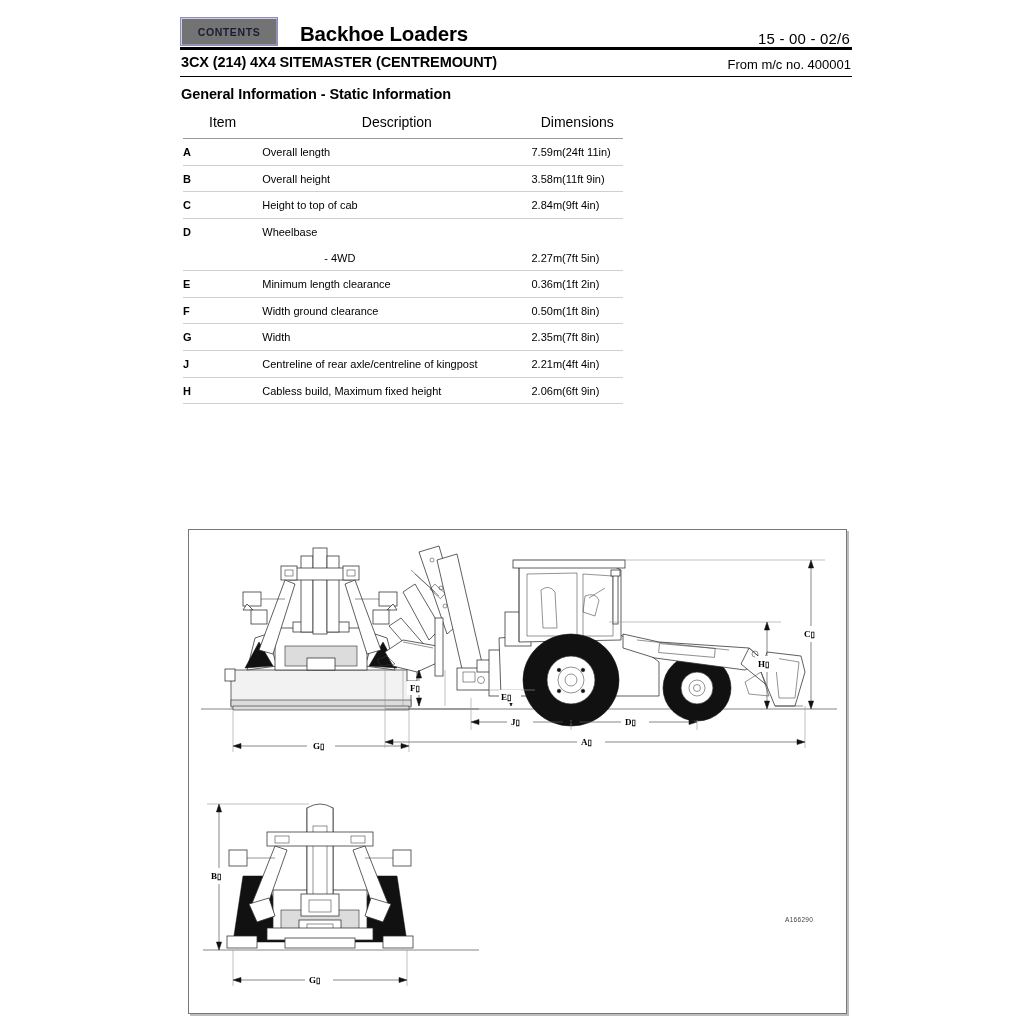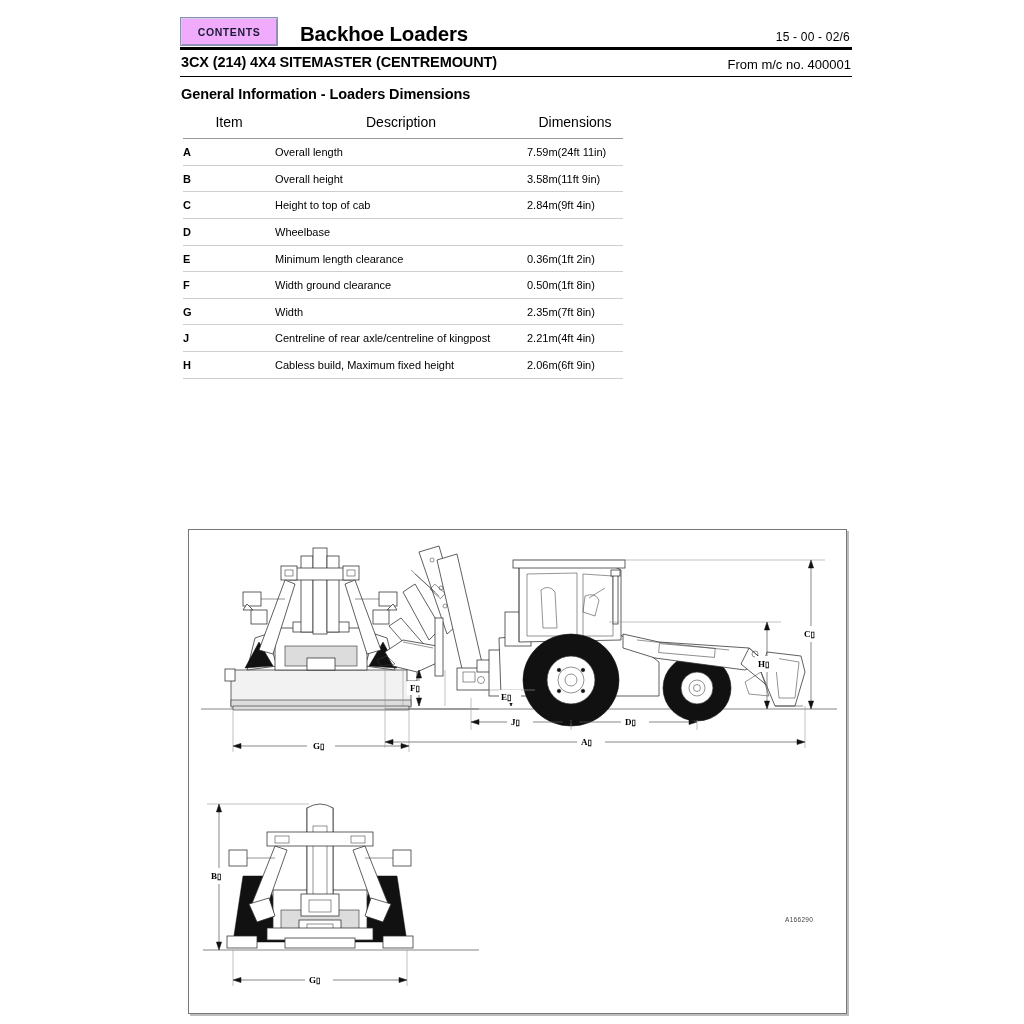--- a/index.html
+++ b/index.html
@@ -16,21 +16,21 @@
     overflow: hidden;
   }
 
   
   #contents-button {
     position: absolute;
     left: 180px;
     top: 17px;
     width: 96px;
     height: 27px;
-    background: #f0abfc;
+    background: #737373;
     border: 1px solid #8d8db8;
     box-shadow: inset 1px 1px 0 #cfcfe8, inset -1px -1px 0 #9292bd;
     display: flex;
     align-items: center;
     justify-content: center;
     cursor: pointer;
   }
   #contents-button span {
     font-size: 10.5px;
     font-weight: bold;
@@ -46,21 +46,21 @@
     text-align: left;
     font-size: 20.5px;
     font-weight: bold;
     letter-spacing: -0.2px;
   }
 
   #page-ref {
     position: absolute;
     right: 174px;
     top: 30px;
-    font-size: 12px;
+    font-size: 15px;
     font-weight: normal;
     letter-spacing: 0.2px;
   }
 
   .rule-thick {
     position: absolute;
     left: 180px;
     right: 172px;
     height: 3px;
     background: #000;
@@ -191,21 +191,21 @@
 </div>
 
 <div id="doc-title">Backhoe Loaders</div>
 <div id="page-ref">15 - 00 - 02/6</div>
 
 <div class="rule-thick" id="rule-top"></div>
 <div id="model-line">3CX (214) 4X4 SITEMASTER (CENTREMOUNT)</div>
 <div id="machine-no">From m/c no. 400001</div>
 <div class="rule-thin" id="rule-under-model"></div>
 
-<div id="section-title">General Information - Loaders Dimensions</div>
+<div id="section-title">General Information - Static Information</div>
 
 <table id="spec-table">
   <thead>
     <tr>
       <th class="col-item">Item</th>
       <th class="col-desc">Description</th>
       <th class="col-dim">Dimensions</th>
     </tr>
   </thead>
   <tbody>
@@ -222,20 +222,25 @@
       <tr>
         <td class="col-item">C</td>
         <td class="col-desc">Height to top of cab</td>
         <td class="col-dim">2.84m(9ft 4in)</td>
       </tr>
       <tr>
         <td class="col-item">D</td>
         <td class="col-desc">Wheelbase</td>
         <td class="col-dim"></td>
       </tr>
+      <tr class="no-rule">
+        <td class="col-item"></td>
+        <td class="col-desc indent">- 4WD</td>
+        <td class="col-dim">2.27m(7ft 5in)</td>
+      </tr>
       <tr>
         <td class="col-item">E</td>
         <td class="col-desc">Minimum length clearance</td>
         <td class="col-dim">0.36m(1ft 2in)</td>
       </tr>
       <tr>
         <td class="col-item">F</td>
         <td class="col-desc">Width ground clearance</td>
         <td class="col-dim">0.50m(1ft 8in)</td>
       </tr>

